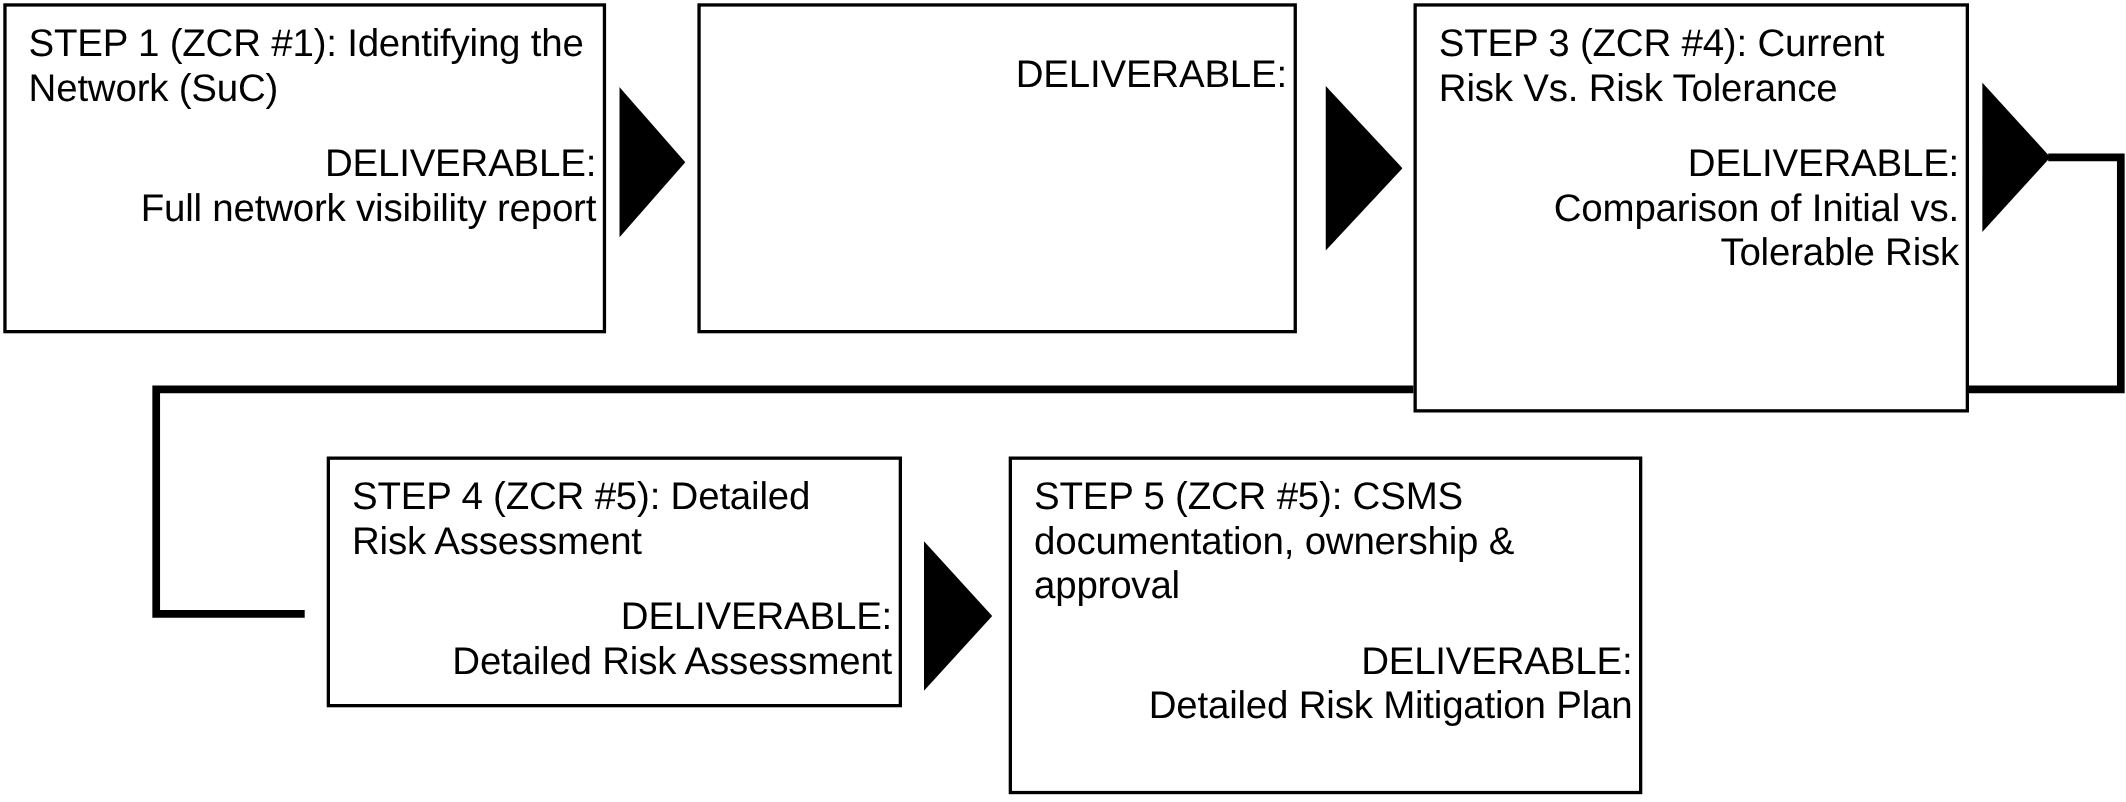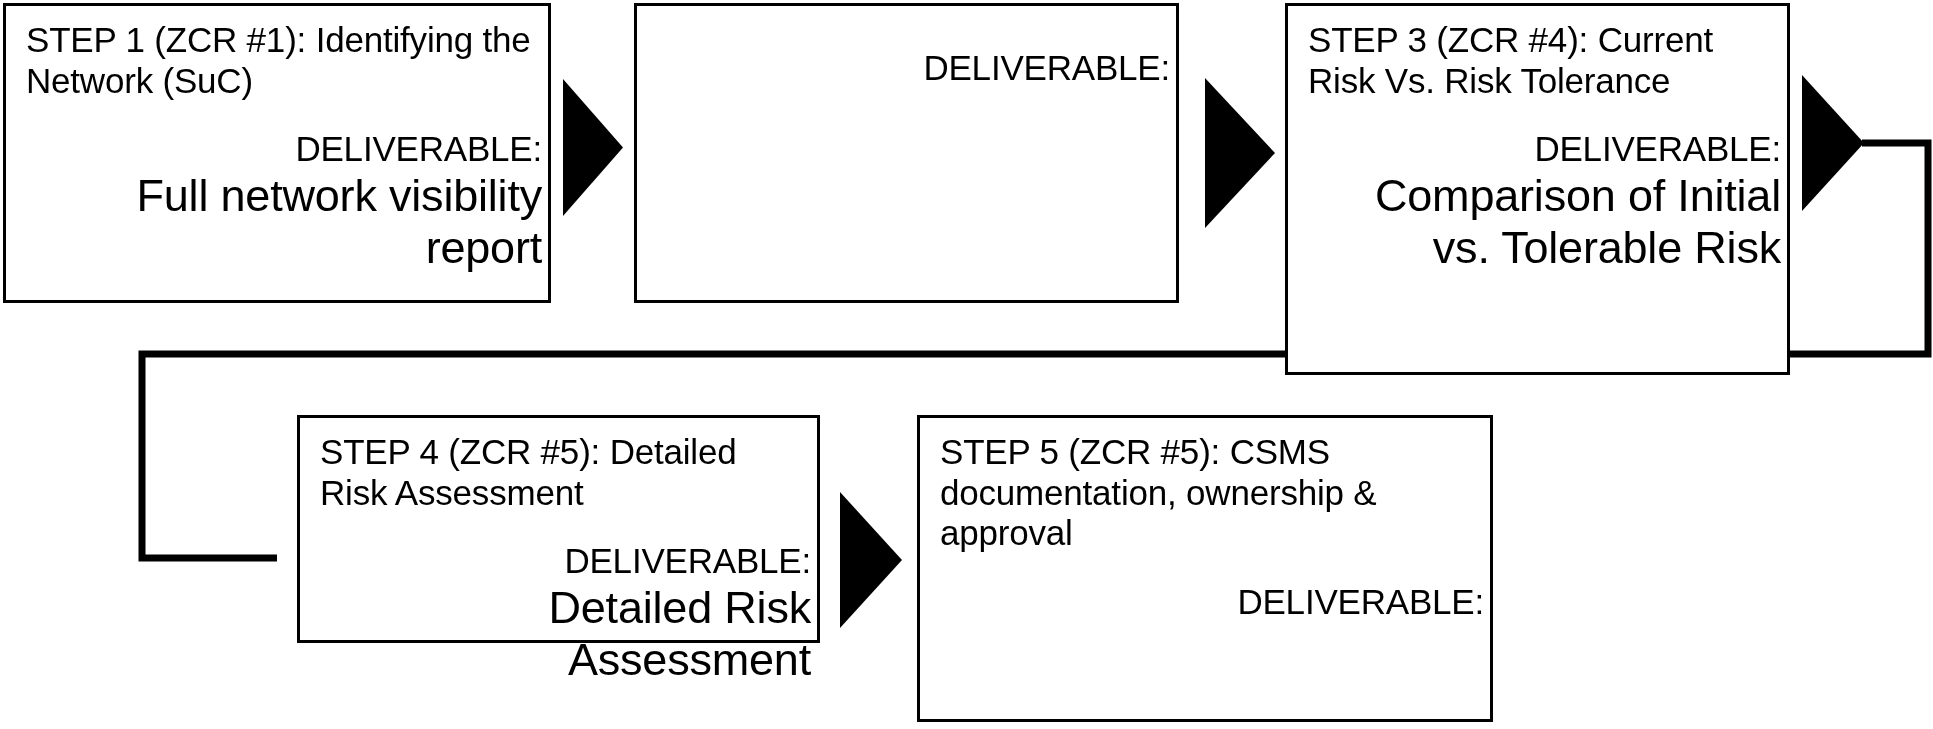--- a/index.html
+++ b/index.html
@@ -39,21 +39,21 @@
     margin-top: 28px;
     text-align: right;
   }
   .deliverable-label {
     font-size: 35px;
     line-height: 1.16;
     color: #000000;
     letter-spacing: -0.2px;
   }
   .deliverable-text {
-    font-size: 45px;
+    font-size: 35px;
     line-height: 1.16;
     color: #000000;
     letter-spacing: -0.2px;
     white-space: pre-line;
   }
   .arrow-shape {
     position: absolute;
   }
   .connector-svg {
     position: absolute;
@@ -116,16 +116,17 @@
   </div>
 
   <svg class="arrow-shape" style="left:840px; top:492px; width:62px; height:136px;" viewBox="0 0 62 136" xmlns="http://www.w3.org/2000/svg">
     <polygon points="0,0 62,68 0,136" fill="#000000"></polygon>
   </svg>
 
   <div class="step-box" style="left:917px; top:415px; width:576px; height:307px;">
     <div class="step-title">STEP 5 (ZCR #5): CSMS documentation, ownership &amp; approval</div>
     <div class="deliverable-group">
       <div class="deliverable-label">DELIVERABLE:</div>
+      <div class="deliverable-text">Detailed Risk Mitigation Plan</div>
     </div>
   </div>
 
 </div>
 
 </body></html>

